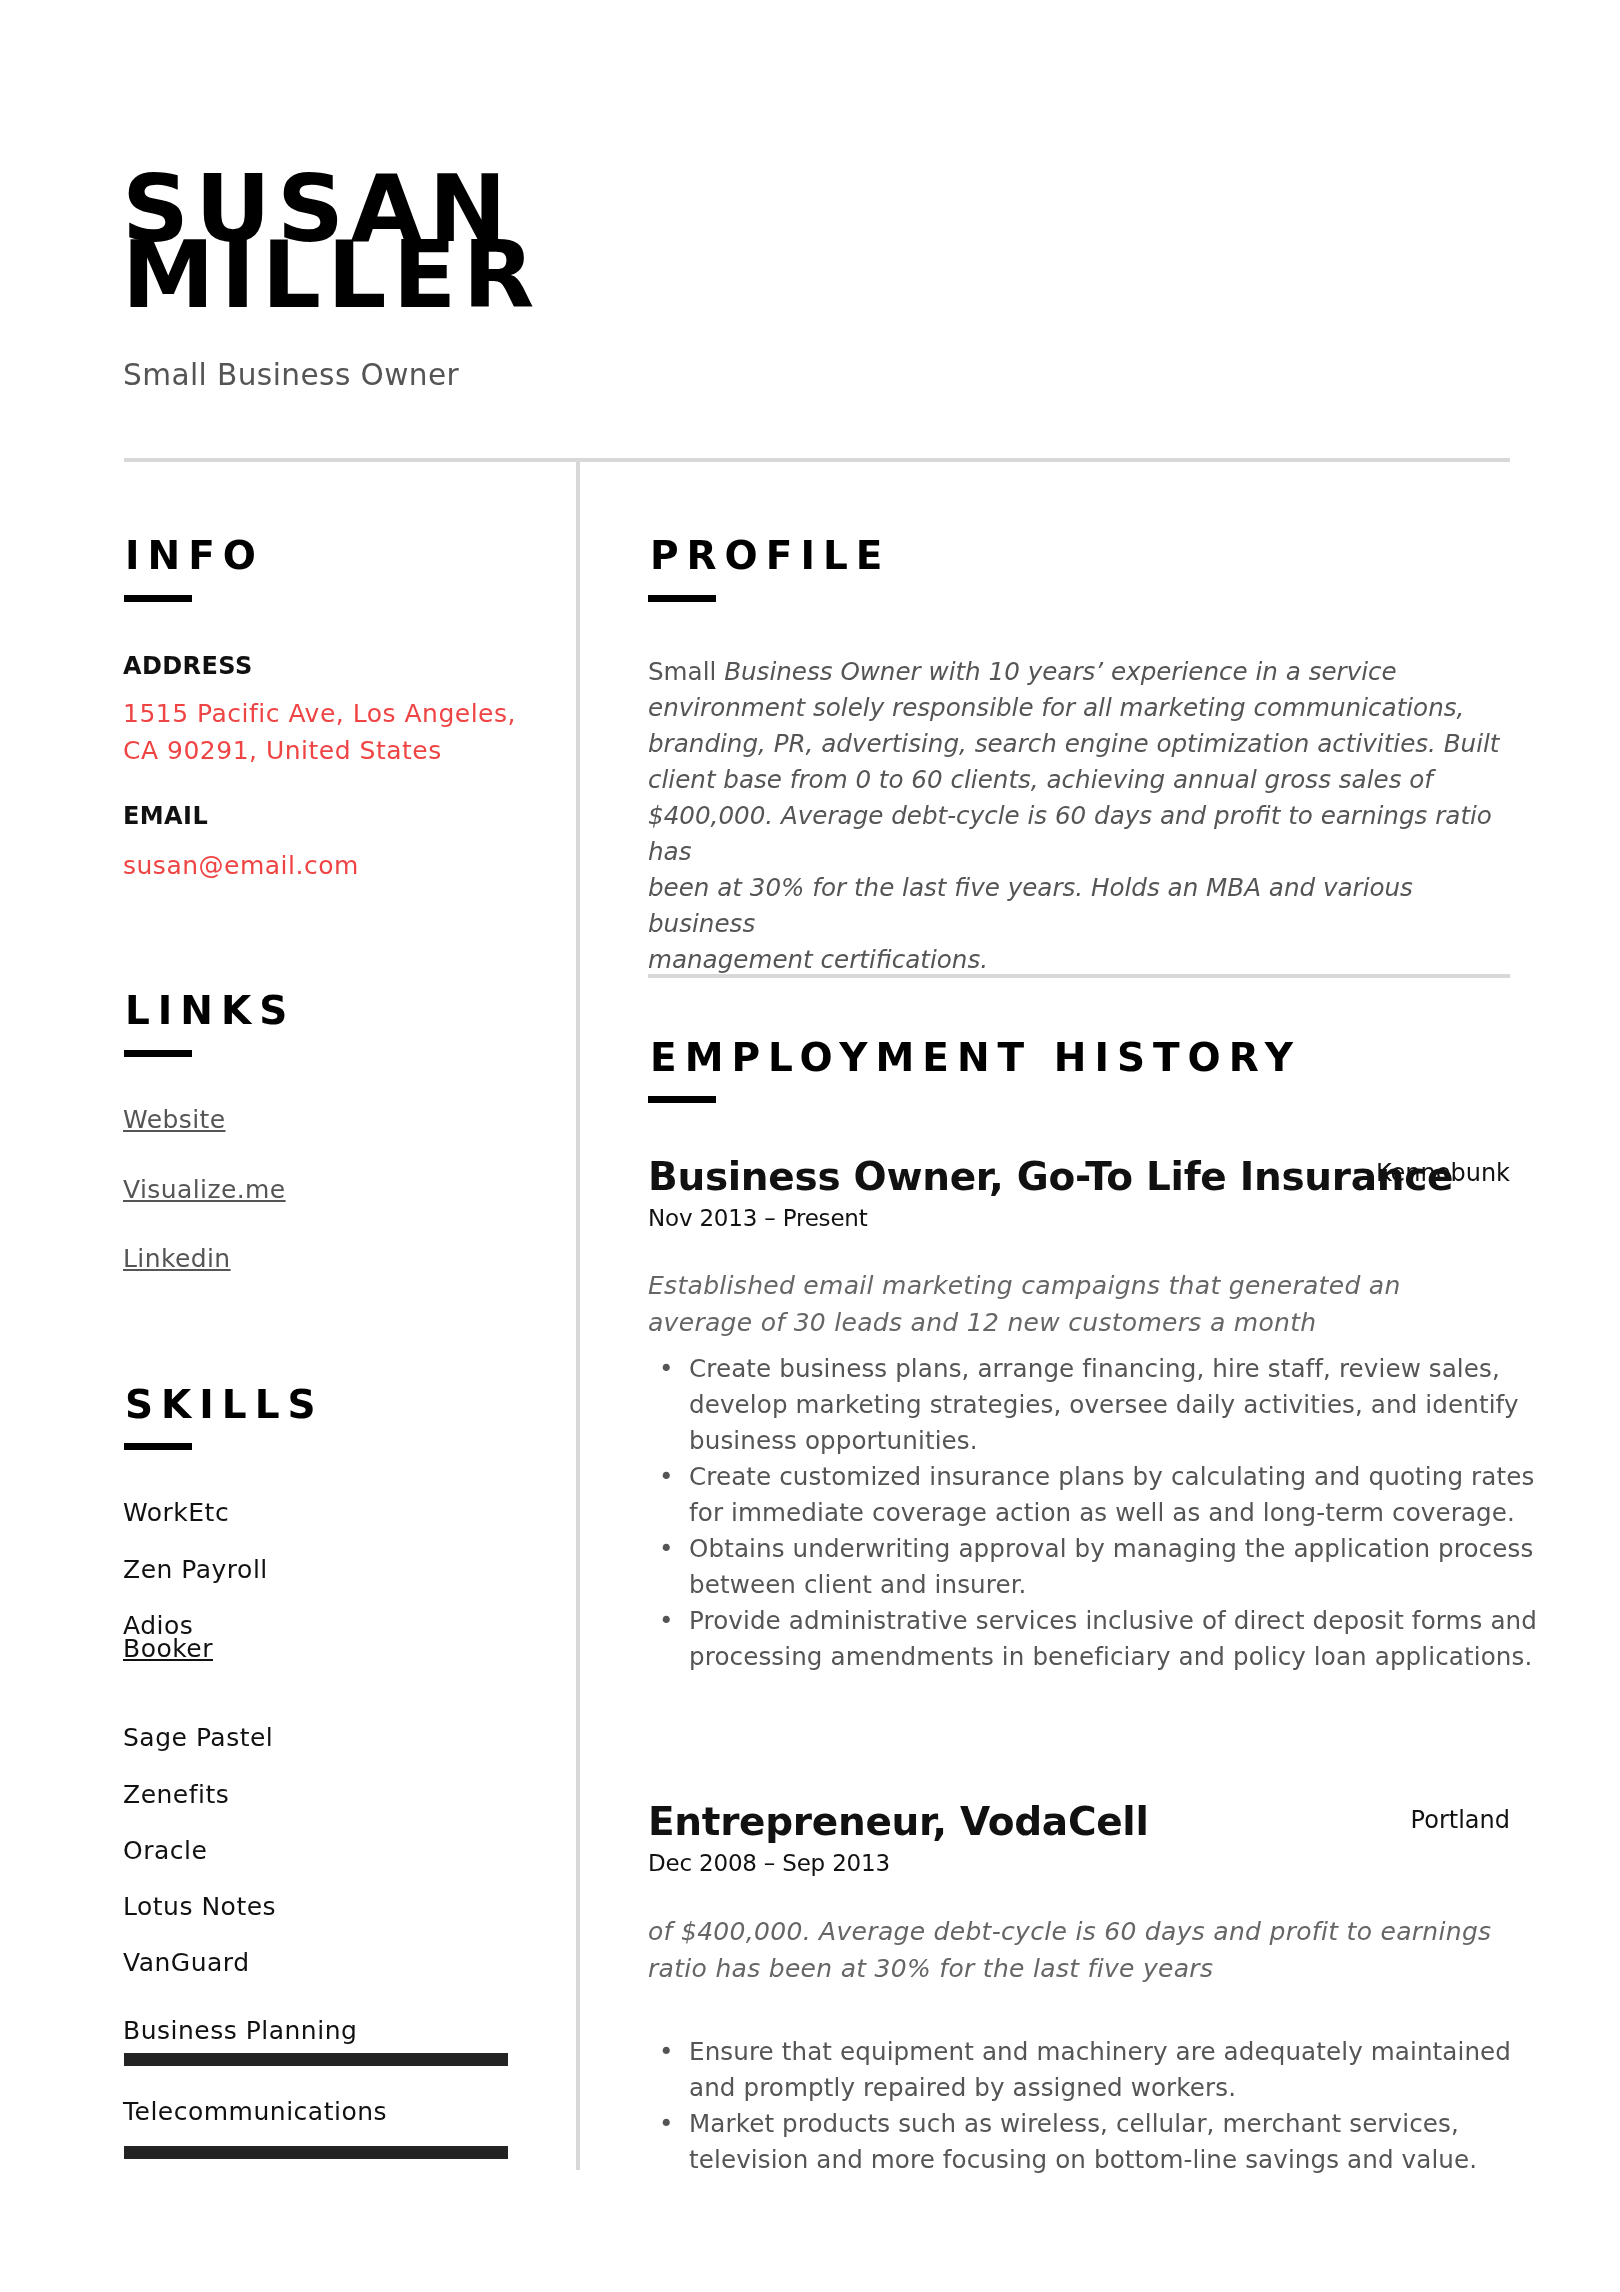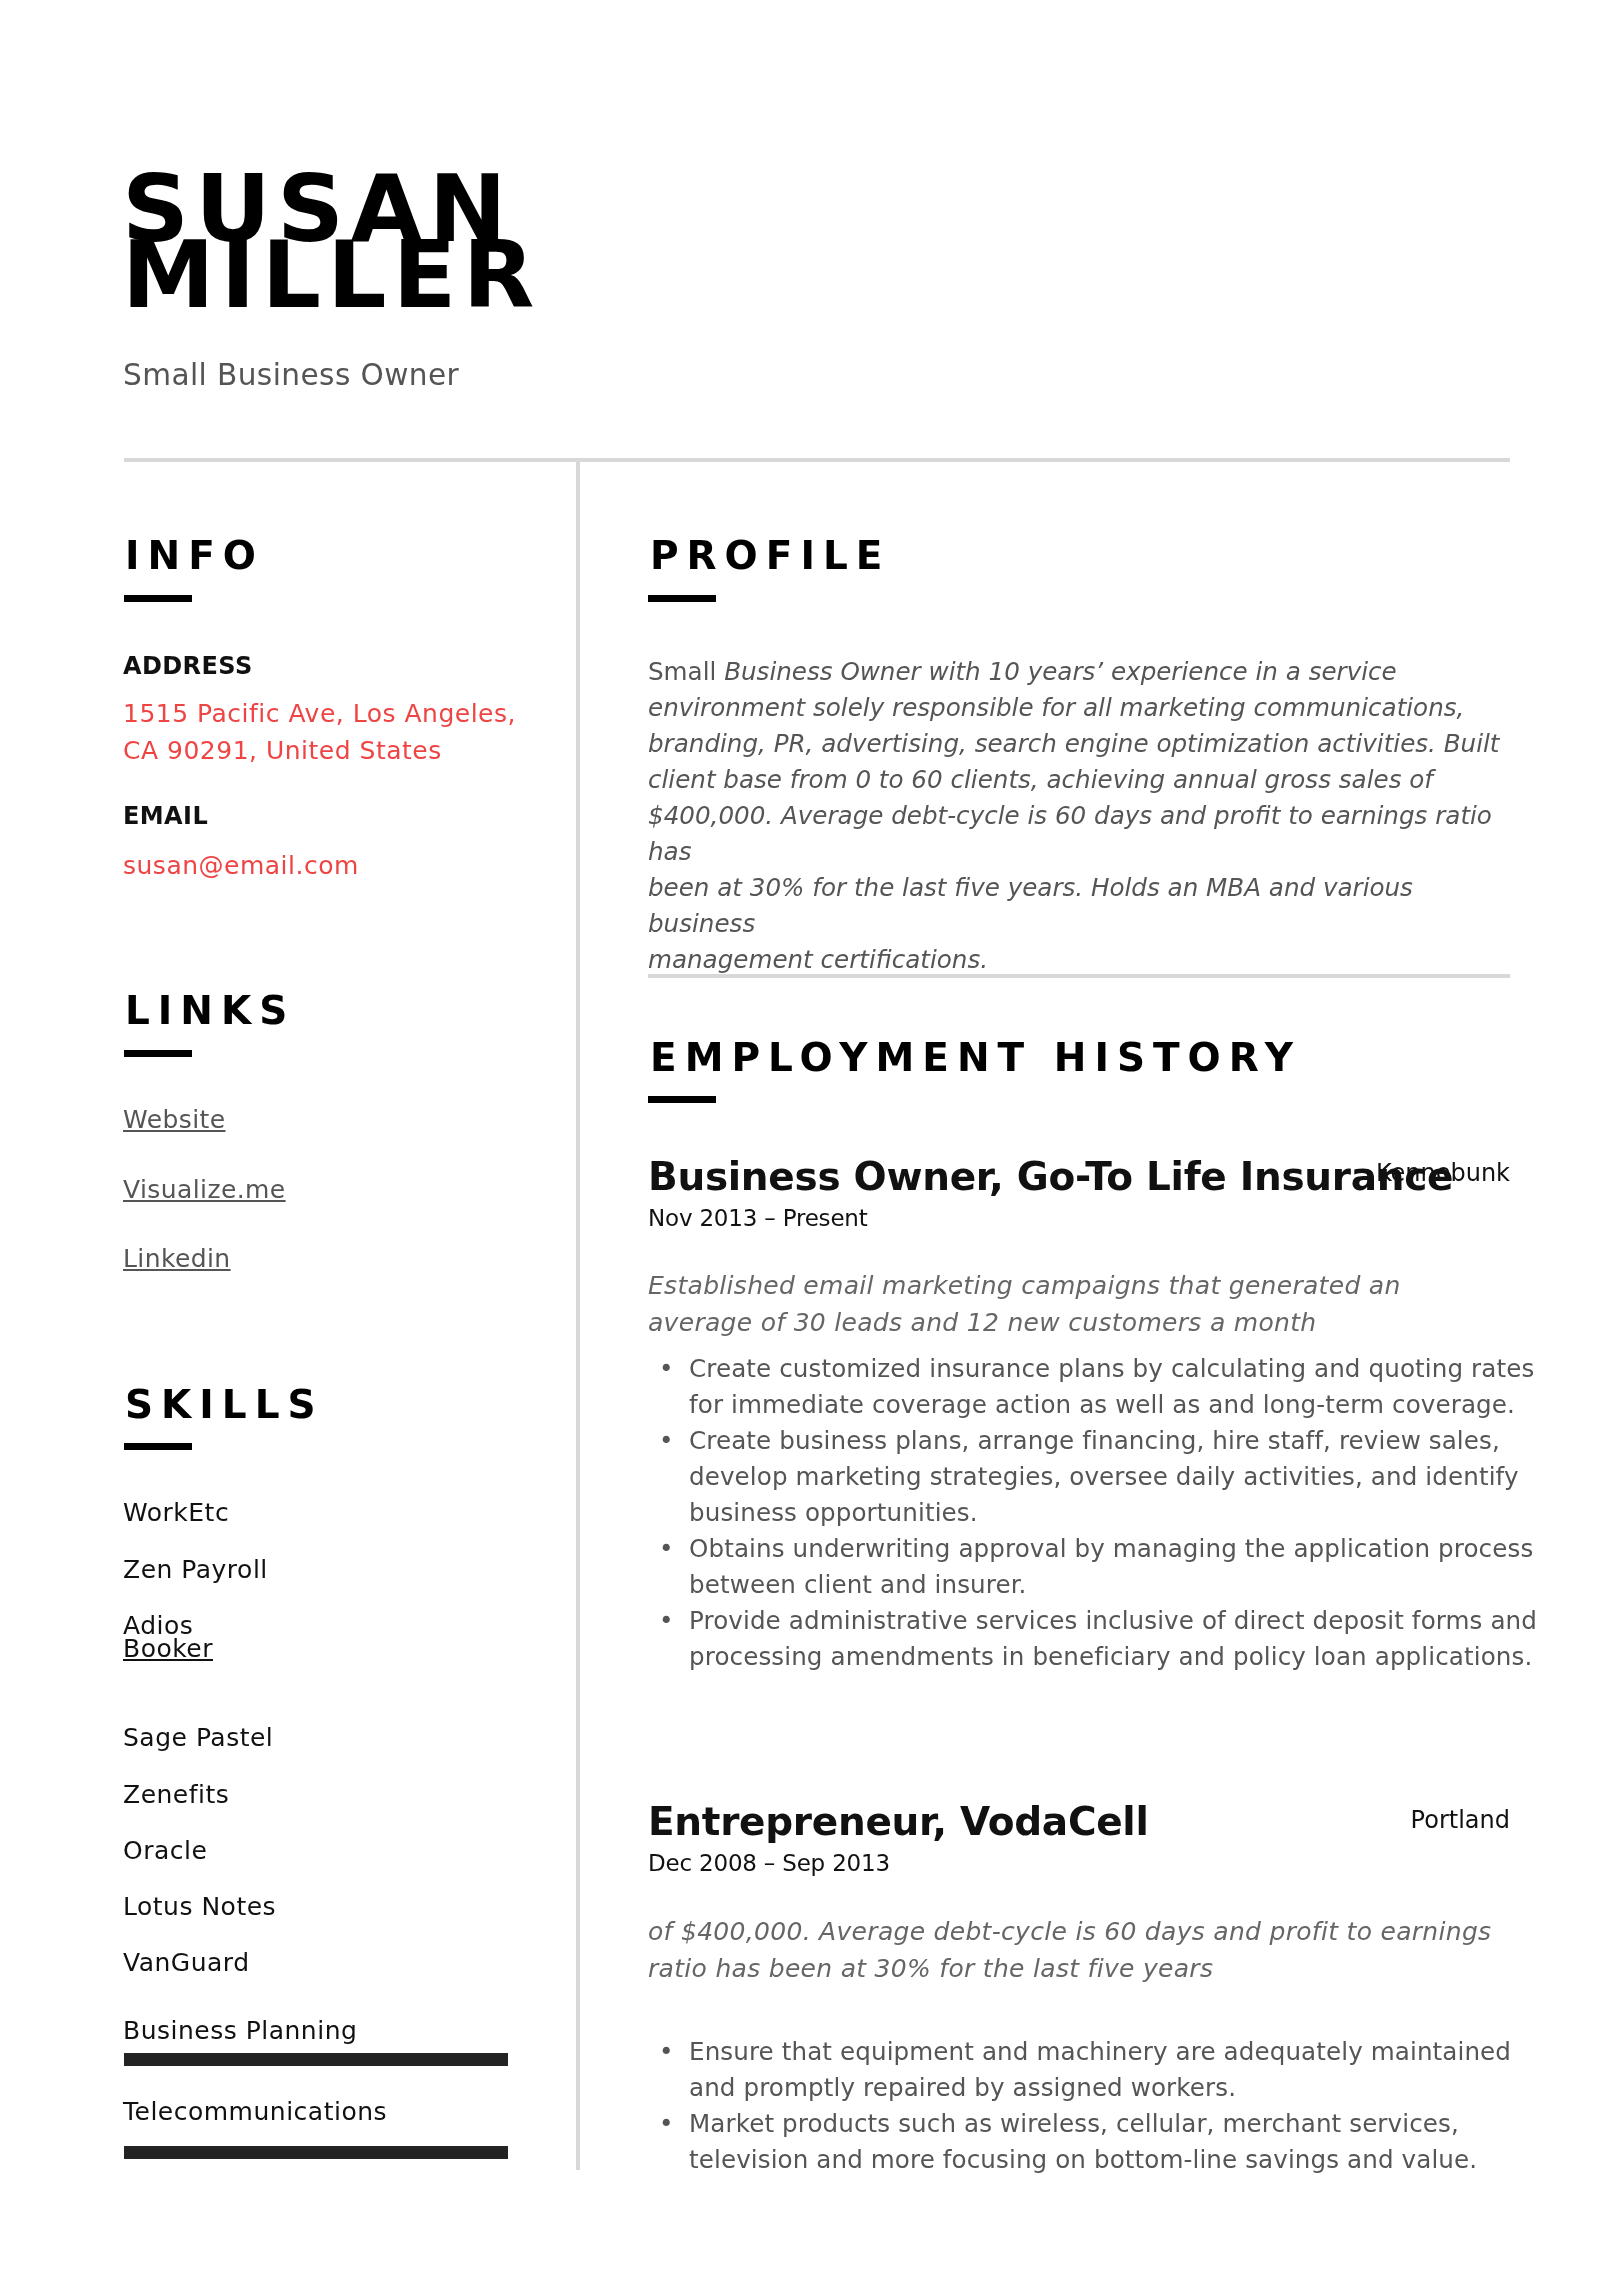--- a/index.html
+++ b/index.html
@@ -92,22 +92,22 @@
 <div class="abs underline" style="left:648px; top:1096px;"></div>
 
 <div class="abs job-title" style="left:648px; top:1154px;">Business Owner, Go-To Life Insurance</div>
 <div class="abs job-loc" style="left:1241px; width:269px; top:1159px;">Kennebunk</div>
 <div class="abs job-date" style="left:648px; top:1205px;">Nov 2013 – Present</div>
 <div class="abs right job-sum" style="top:1267px;">
   <div>Established email marketing campaigns that generated an</div>
   <div>average of 30 leads and 12 new customers a month</div>
 </div>
 <ul class="abs right bullets" style="top:1351px;">
+  <li>Create business plans, arrange financing, hire staff, review sales, develop marketing strategies, oversee daily activities, and identify business opportunities.</li>
   <li>Create customized insurance plans by calculating and quoting rates for immediate coverage action as well as and long-term coverage.</li>
-  <li>Create business plans, arrange financing, hire staff, review sales, develop marketing strategies, oversee daily activities, and identify business opportunities.</li>
   <li>Obtains underwriting approval by managing the application process between client and insurer.</li>
   <li>Provide administrative services inclusive of direct deposit forms and processing amendments in beneficiary and policy loan applications.</li>
 </ul>
 
 <div class="abs job-title" style="left:648px; top:1799px;">Entrepreneur, VodaCell</div>
 <div class="abs job-loc" style="left:1241px; width:269px; top:1806px;">Portland</div>
 <div class="abs job-date" style="left:648px; top:1850px;">Dec 2008 – Sep 2013</div>
 <div class="abs right job-sum" style="top:1913px;">
   <div>of $400,000. Average debt-cycle is 60 days and profit to earnings</div>
   <div>ratio has been at 30% for the last five years</div>

